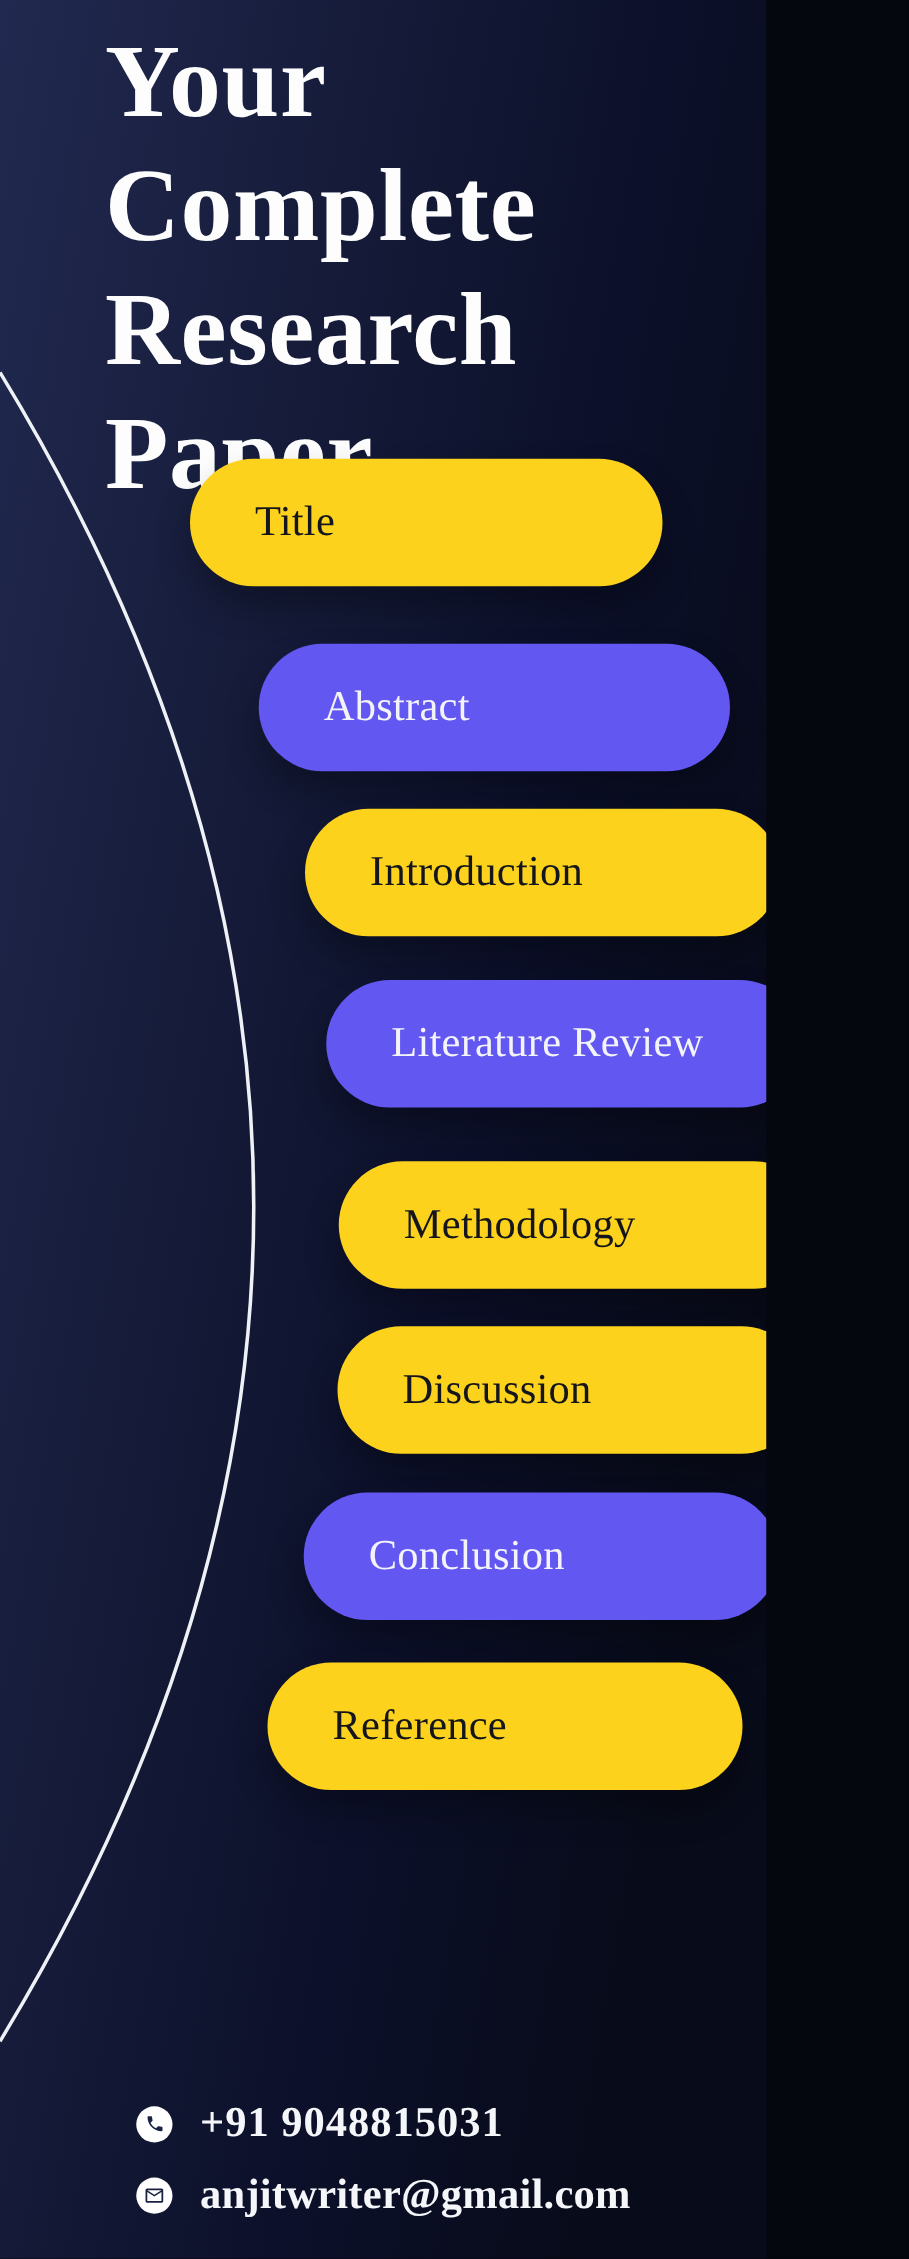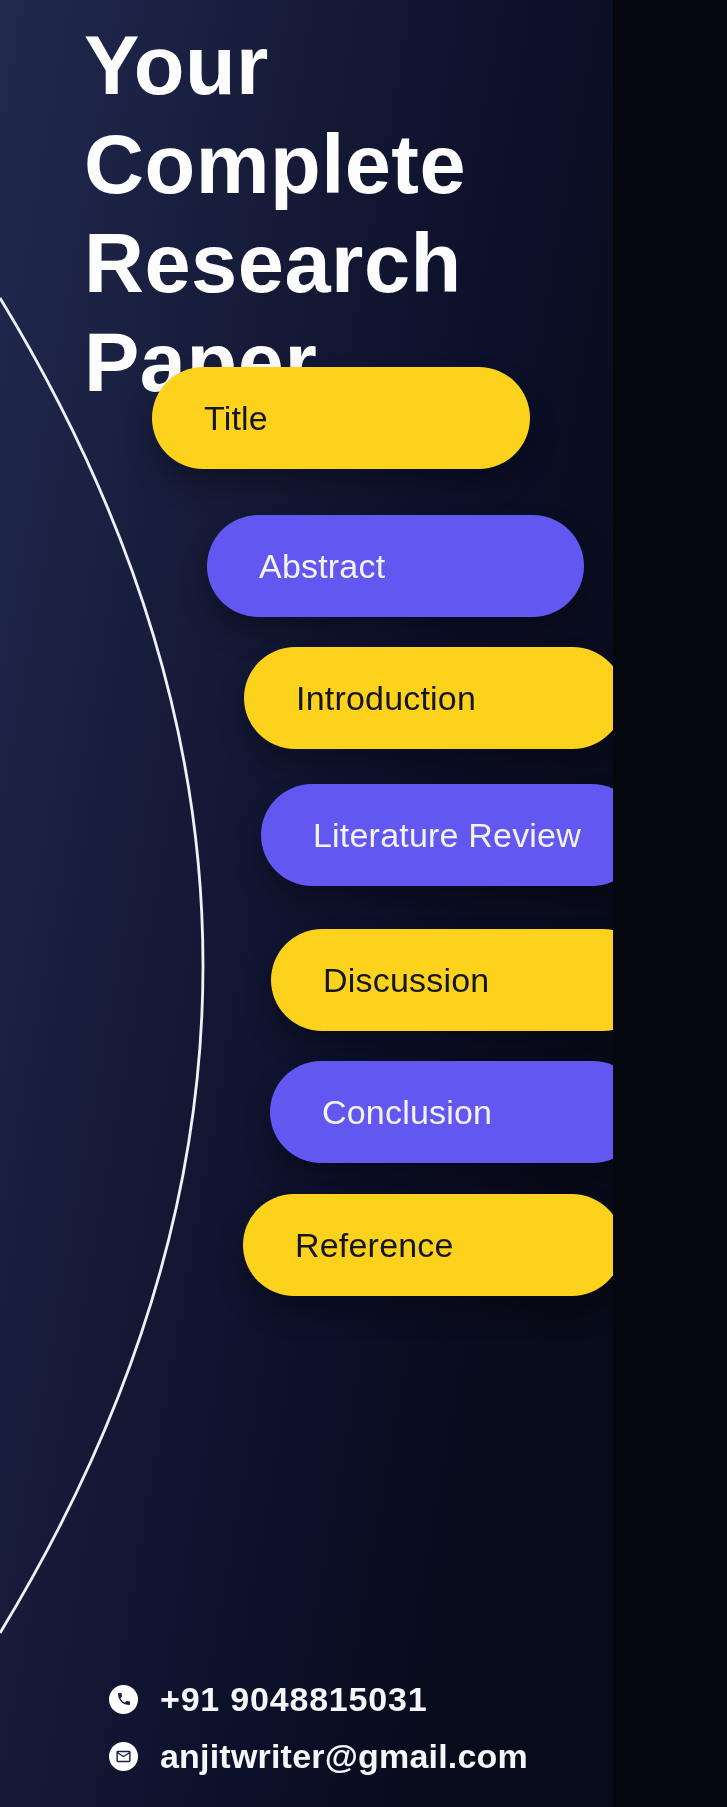--- a/index.html
+++ b/index.html
@@ -1,20 +1,20 @@
 <!DOCTYPE html>
 <html><head>
 <meta charset="utf-8">
 <style>
   html,body{margin:0;padding:0;background:#05070f;}
   .poster{
     position:relative;
     width:613px;height:1807px;
     overflow:hidden;
-    font-family:Liberation Sans, sans-serif;
+    font-family:Liberation Serif, serif;
     background:linear-gradient(100deg,
       var(--c-background_left,#212950) 0%,
       #161c3a 30%,
       #0c102a 58%,
       var(--c-background_right,#080b19) 85%);
   }
   .curve{position:absolute;left:0;top:0;pointer-events:none;}
   .curve path{fill:none;stroke:var(--c-curve,#eef2f7);stroke-width:2.8px;}
   .title{
     position:absolute;left:84px;top:16px;margin:0;
@@ -85,20 +85,23 @@
     </div>
 
     <div class="pill yellow">
       <span class="pill-label">Introduction</span>
     </div>
 
     <div class="pill purple">
       <span class="pill-label">Literature Review</span>
     </div>
 
+    <div class="pill yellow">
+      <span class="pill-label">Methodology</span>
+    </div>
 
 
     <div class="pill yellow">
       <span class="pill-label">Discussion</span>
     </div>
 
     <div class="pill purple">
       <span class="pill-label">Conclusion</span>
     </div>
 

